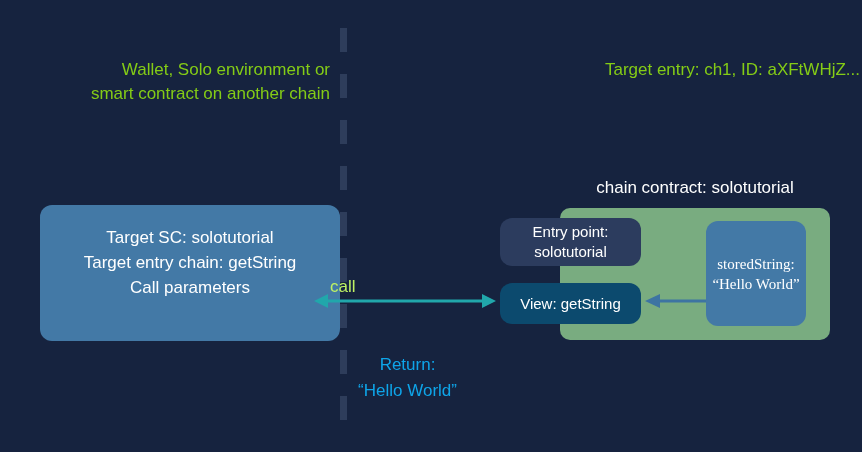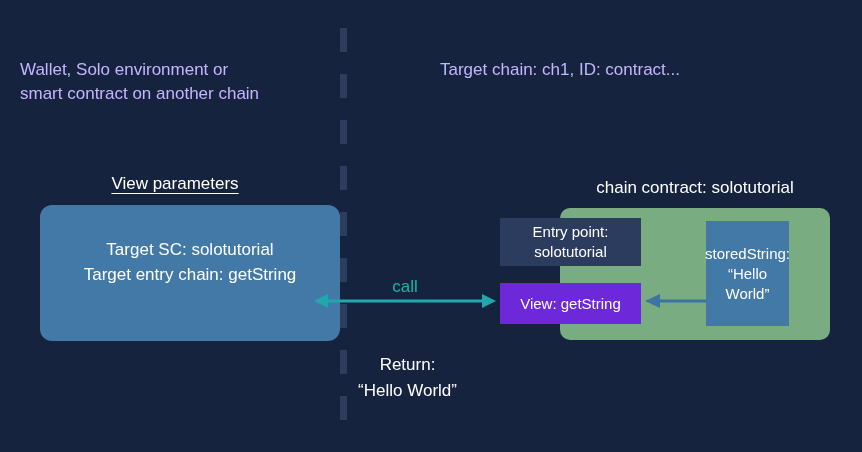--- a/index.html
+++ b/index.html
@@ -32,24 +32,24 @@
         #2e3d5b 24px,
         rgba(0,0,0,0) 24px,
         rgba(0,0,0,0) 46px);
     background-size: 7px 46px;
     background-repeat: repeat-y;
   }
 
   
   .hdr {
     position: absolute;
-    text-align: left;
+    text-align: right;
     font-size: 17px;
     line-height: 24px;
-    color: #c4b5fd;
+    color: #84cc16;
     white-space: pre-line;
   }
   .hdr-left  { left: 20px;  top: 58px;  width: 310px; }
   .hdr-right { left: 440px; top: 58px;  width: 420px; }
 
   .section-title {
     position: absolute;
     text-align: center;
     font-size: 17px;
     line-height: 22px;
@@ -93,21 +93,21 @@
     left: 560px;
     top: 208px;
     width: 270px;
     height: 132px;
     background: #79ac80;
     border-radius: 10px;
   }
 
   .inner-box {
     position: absolute;
-    border-radius: 0;
+    border-radius: 12px;
     display: flex;
     flex-direction: column;
     align-items: center;
     justify-content: center;
     text-align: center;
     font-size: 15px;
     line-height: 20px;
     color: #ffffff;
     box-sizing: border-box;
   }
@@ -116,28 +116,29 @@
     top: 218px;
     width: 141px;
     height: 48px;
     background: #2c3c5e;
   }
   #view-box {
     left: 500px;
     top: 283px;
     width: 141px;
     height: 41px;
-    background: #6d28d9;
+    background: #0c4a6e;
   }
   #stored-string-box {
     left: 706px;
     top: 221px;
-    width: 83px;
+    width: 100px;
     height: 105px;
     background: #4379a6;
+    font-family: Liberation Serif, serif;
   }
 
   
   #inner-arrow {
     position: absolute;
     left: 645px;
     top: 292px;
     width: 62px;
     height: 18px;
   }
@@ -148,53 +149,52 @@
     left: 314px;
     top: 292px;
     width: 182px;
     height: 18px;
   }
   #call-label {
     position: absolute;
     left: 330px;
     top: 277px;
     width: 150px;
-    text-align: center;
-    font-size: 17px;
-    color: #14b8a6;
+    font-size: 17px;
+    color: #bef264;
   }
   #return-label {
     position: absolute;
     left: 330px;
     top: 352px;
     width: 155px;
     text-align: center;
     font-size: 17px;
     line-height: 26px;
-    color: #ffffff;
+    color: #0ea5e9;
     white-space: pre-line;
   }
 </style>
 </head>
 <body>
 
 <div id="canvas">
 
   <div class="divider"></div>
 
   <div class="hdr hdr-left">Wallet, Solo environment or
 smart contract on another chain</div>
 
-  <div class="hdr hdr-right">Target chain: ch1, ID: contract...</div>
-
-  <div class="section-title underlined" id="view-params-title">View parameters</div>
+  <div class="hdr hdr-right">Target entry: ch1, ID: aXFtWHjZ...</div>
+
 
   <div id="view-params-box">
     <div class="line"><span>Target SC: </span><span class="em">solotutorial</span></div>
     <div class="line"><span>Target entry chain: </span><span class="em">getString</span></div>
+    <div class="line">Call parameters</div>
   </div>
 
   <div id="call-label">call</div>
 
   <svg id="call-arrow" viewBox="0 0 182 18">
     <line x1="12" y1="9" x2="170" y2="9" stroke="#21a7ab" stroke-width="3"></line>
     <polygon points="0,9 14,2 14,16" fill="#21a7ab"></polygon>
     <polygon points="182,9 168,2 168,16" fill="#21a7ab"></polygon>
   </svg>
 

